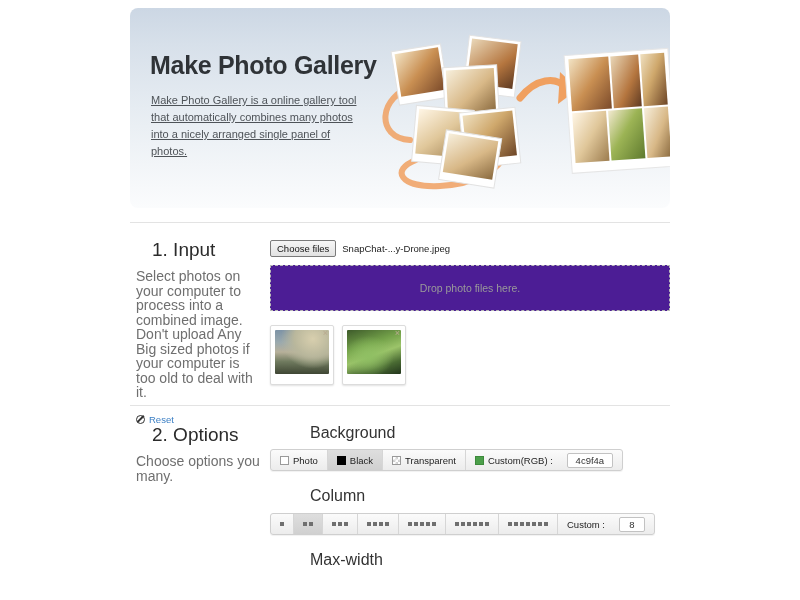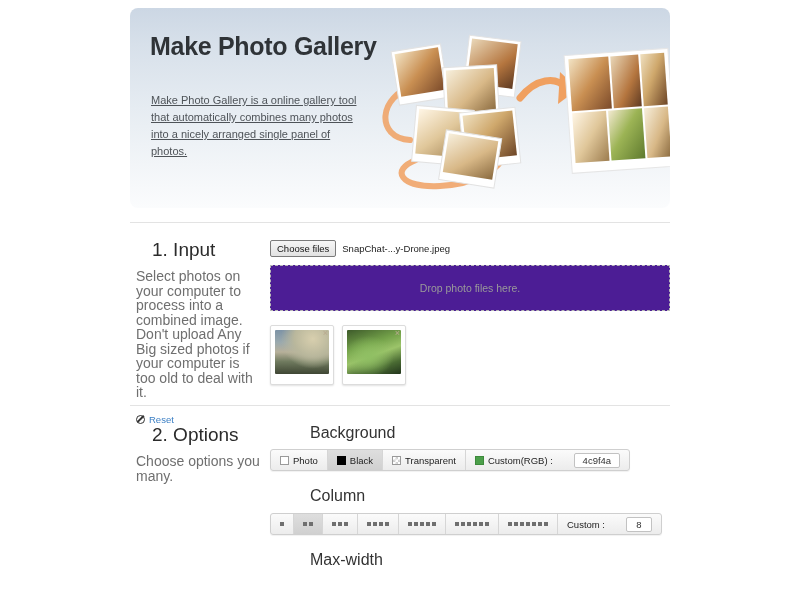--- a/index.html
+++ b/index.html
@@ -17,21 +17,21 @@
   
   .banner {
     position: relative;
     height: 200px;
     margin-top: 8px;
     border-radius: 8px;
     background: linear-gradient(180deg,#ccd7e4 0%,#d7e0ea 18%,#e6ecf2 50%,#f2f5f8 78%,#fbfcfd 100%);
     overflow: hidden;
   }
   .banner-title {
-    position:absolute; left:20px; top:24px;
+    position:absolute; left:20px; top:43px;
     font-size: 25px; font-weight: bold; color:#2f3337;
     letter-spacing: -0.3px;
   }
   .banner-desc {
     position:absolute; left:21px; top:84px; width:210px;
     font-size: 11px; line-height: 17px; color:#4e5358;text-decoration:underline;
   }
   .banner-art { position:absolute; left:240px; top:12px; width:300px; height:170px; }
 
   
@@ -121,21 +121,21 @@
   .sw-trans {
     background-image:
       linear-gradient(45deg,#cfcfcf 25%, transparent 25%, transparent 75%, #cfcfcf 75%),
       linear-gradient(45deg,#cfcfcf 25%, #fff 25%, #fff 75%, #cfcfcf 75%);
     background-size: 5px 5px; background-position: 0 0, 2.5px 2.5px;
   }
   .txtin {
     font-family:"Liberation Sans", sans-serif;
     font-size:9.5px; color:#333; text-align:center;
     border:1px solid #c2c2c2; border-radius:2px; background:#fff;
-    height:15px; padding:0 3px; margin-left:17px; outline:none;
+    height:15px; padding:0 3px; margin-left:10px; outline:none;
   }
   .dots { display:flex; gap:2px; align-items:center; }
   .dot { width:4px; height:4px; background:#6f6f6f; display:block; }
 </style>
 </head>
 <body>
 
 <div class="page">
   <div class="container">
 

